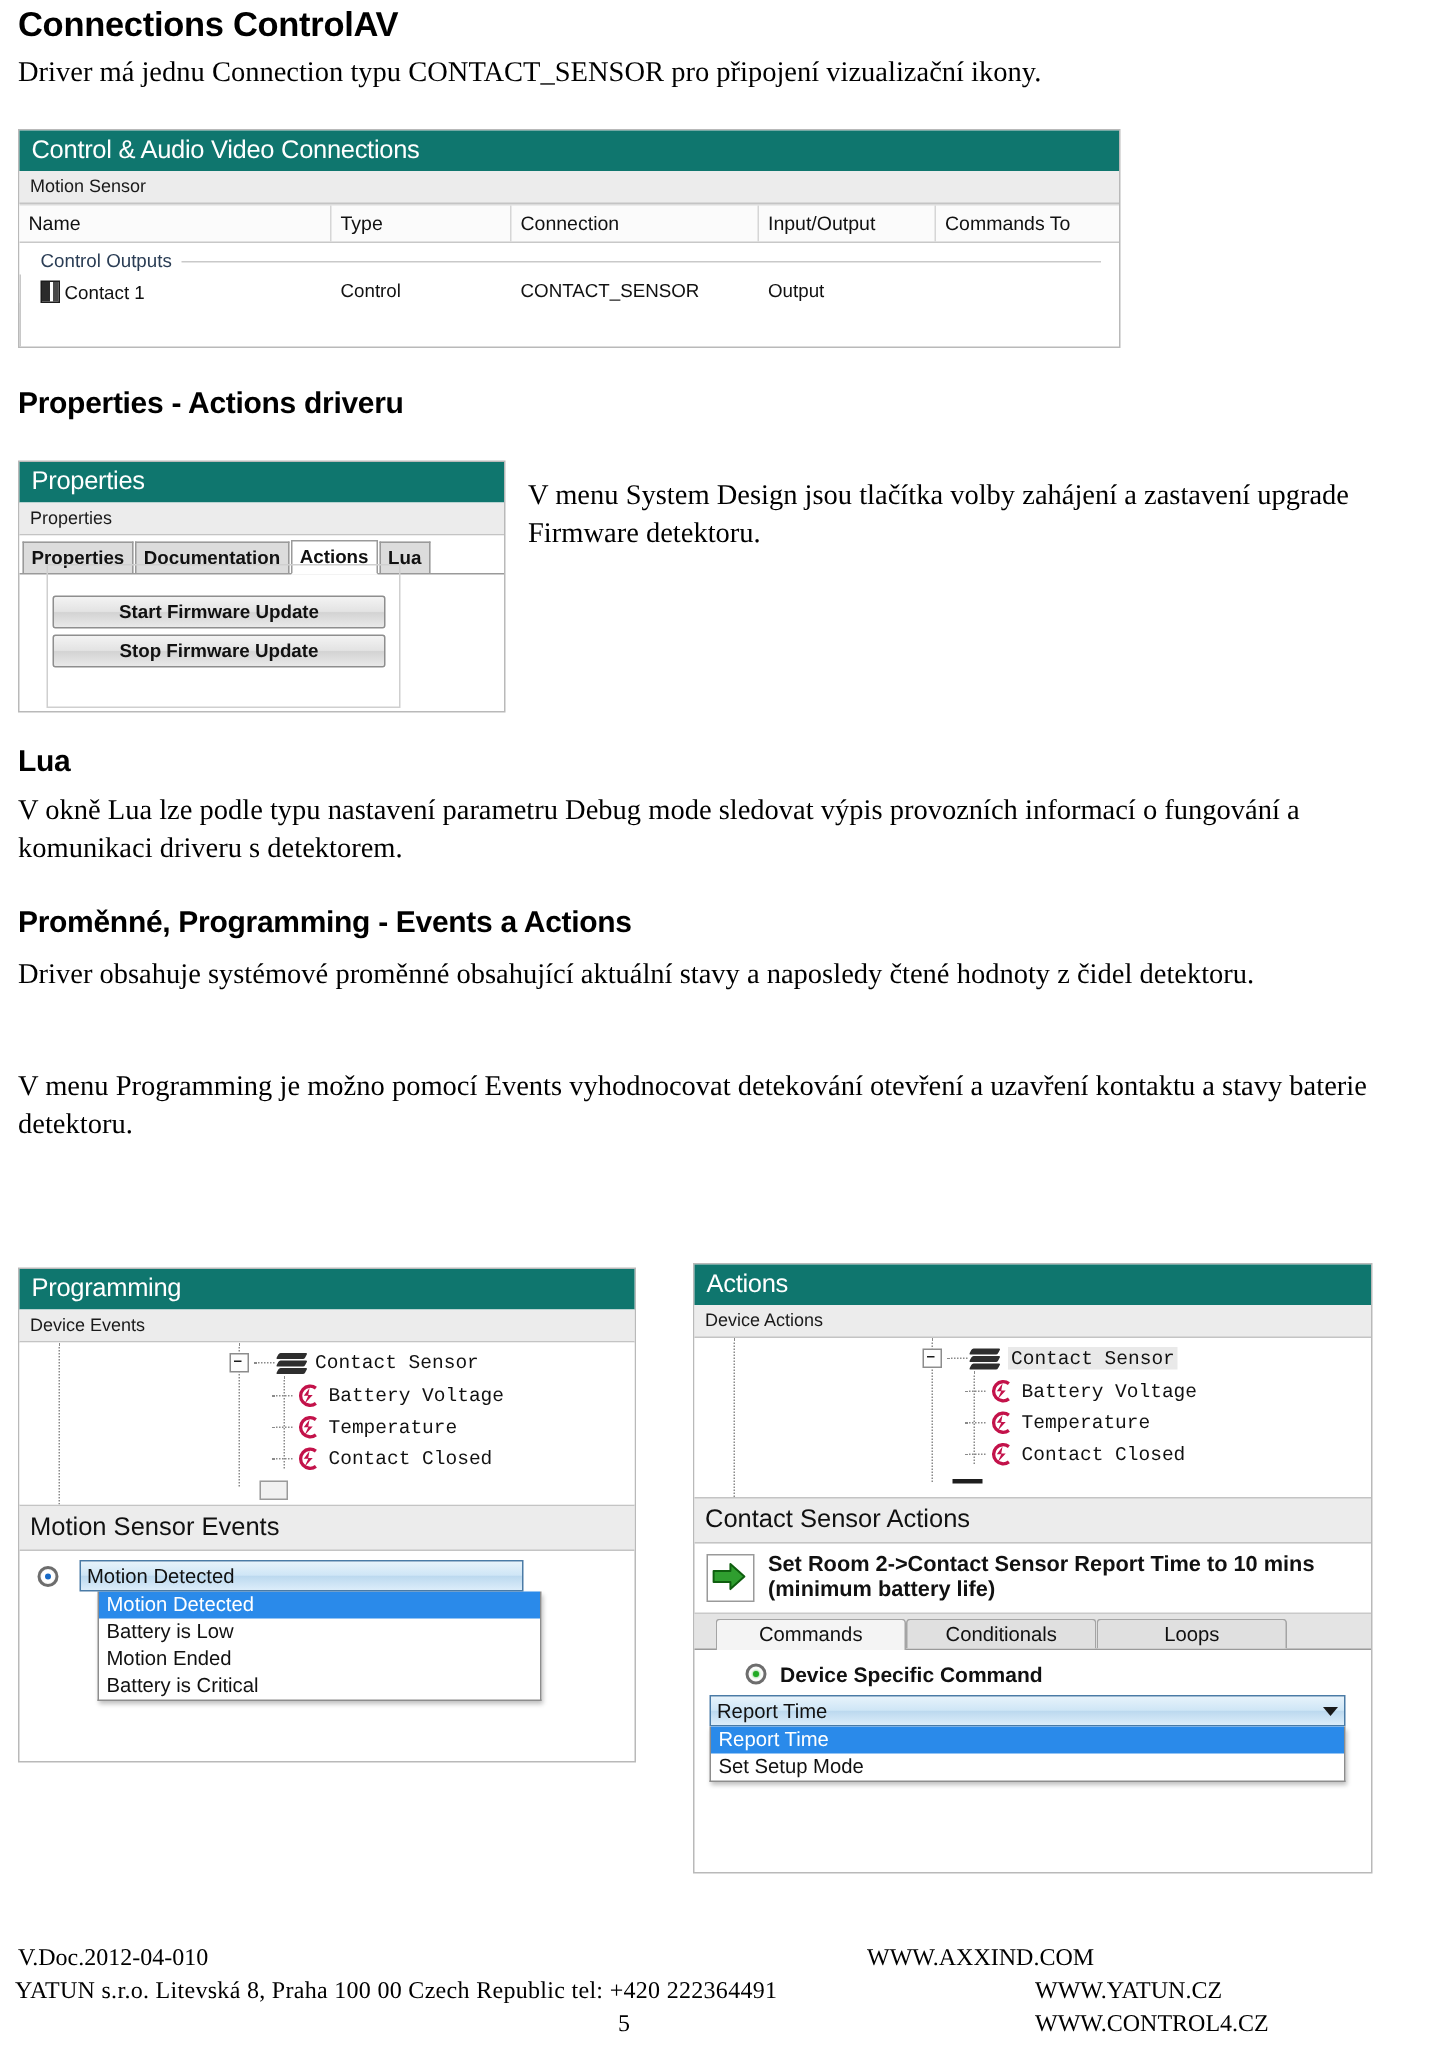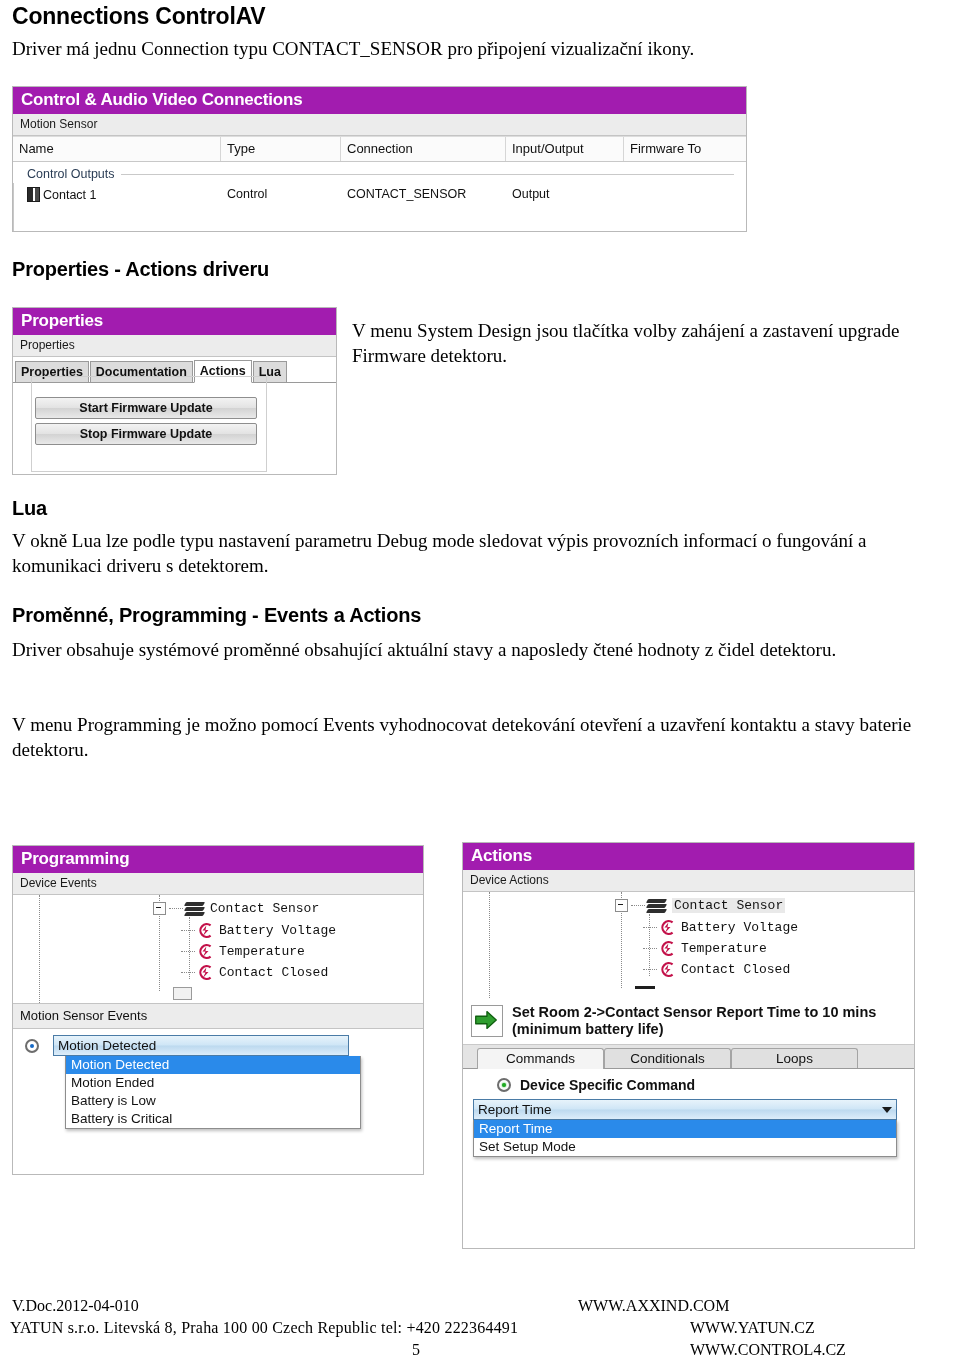--- a/index.html
+++ b/index.html
@@ -22,22 +22,22 @@
     letter-spacing:-0.2px;
   }
   p.body{
     font-family:"Liberation Serif", serif;
     font-size:19px;line-height:25px;margin:0;padding:0;
   }
 
   
   .shot{position:absolute;background:#ffffff;border:1px solid #b9b9b9;box-sizing:border-box;}
   .shot-title{
-    background:#a21caf;color:#ffffff;
-    font-family:"Liberation Sans", sans-serif;font-weight:bold;
+    background:#0f766e;color:#ffffff;
+    font-family:"Liberation Sans", sans-serif;font-weight:normal;
     font-size:17px;padding:3px 8px 4px 8px;letter-spacing:-0.2px;
   }
   .shot-sub{
     background:#ececec;border-bottom:1px solid #c4c4c4;
     font-family:"Liberation Sans", sans-serif;font-size:12px;
     padding:3px 7px 4px 7px;color:#1a1a1a;
   }
   .shot-body{background:#ffffff;}
 
   
@@ -98,21 +98,21 @@
   .expander:before{content:"";position:absolute;left:2px;top:4px;width:5px;height:1px;background:#1b1b1b;}
   .dots{width:14px;border-top:1px dotted #8a8a8a;height:0;margin-right:2px;flex:none;}
   .ico-stack{width:20px;height:14px;position:relative;margin-right:5px;flex:none;}
   .ico-stack i{position:absolute;left:0;width:19px;height:4px;background:#2e2e2e;border-radius:1px;transform:skewX(-28deg);}
   .ico-stack i:nth-child(1){top:0;} .ico-stack i:nth-child(2){top:5px;} .ico-stack i:nth-child(3){top:10px;}
   .ico-bolt{width:17px;height:17px;margin-right:5px;flex:none;}
   .sel-soft{background:#e9e9e9;padding:0 2px;}
 
   .list-sub{
     background:#ececec;border-top:1px solid #c4c4c4;border-bottom:1px solid #c4c4c4;
-    font-family:"Liberation Sans", sans-serif;font-size:13px;padding:4px 7px 5px 7px;color:#111;
+    font-family:"Liberation Sans", sans-serif;font-size:17px;padding:4px 7px 5px 7px;color:#111;
   }
   .radio{
     width:14px;height:14px;border-radius:50%;border:2px solid #6d6d6d;
     background:radial-gradient(circle at 50% 50%,#ffffff 0 55%,#dcdcdc 100%);
     display:inline-block;position:relative;flex:none;box-sizing:border-box;
   }
   .radio:after{content:"";position:absolute;left:3px;top:3px;width:4px;height:4px;border-radius:50%;background:#1769c6;}
   .radio.green:after{background:#1faa23;box-shadow:0 0 2px #1faa23;}
 
   .combo{
@@ -151,21 +151,21 @@
 
   <div class="shot" id="cav">
     <div class="shot-title">Control &amp; Audio Video Connections</div>
     <div class="shot-sub">Motion Sensor</div>
     <div class="shot-body">
       <div class="cav-head">
         <div class="cav-c1">Name</div>
         <div class="cav-c2">Type</div>
         <div class="cav-c3">Connection</div>
         <div class="cav-c4">Input/Output</div>
-        <div class="cav-c5">Firmware To</div>
+        <div class="cav-c5">Commands To</div>
       </div>
       <div class="cav-group">
         <span>Control Outputs</span>
         <span class="rule"></span>
       </div>
       <div class="cav-row">
         <div class="cell cav-c1">
           <span class="contact-ico"></span><span>Contact 1</span>
         </div>
         <div class="cell cav-c2">Control</div>
@@ -263,22 +263,22 @@
 
     <div style="position:relative;padding:6px 0 0 0;">
       <div style="display:flex;align-items:center;padding-left:12px;">
         <span class="radio"></span>
         <div class="combo" style="margin-left:14px;width:296px;">
           <span>Motion Detected</span>
         </div>
       </div>
       <div class="dropdown" style="margin-left:52px;width:296px;">
         <div class="dditem sel">Motion Detected</div>
+        <div class="dditem">Battery is Low</div>
         <div class="dditem">Motion Ended</div>
-        <div class="dditem">Battery is Low</div>
         <div class="dditem">Battery is Critical</div>
       </div>
     </div>
   </div>
 
   <div class="shot" id="acts">
     <div class="shot-title">Actions</div>
     <div class="shot-sub">Device Actions</div>
 
     <div class="tree small">
@@ -326,20 +326,21 @@
             <path d="M16 4 A7.5 7.5 0 1 0 16 16" fill="none" stroke="#c3124a" stroke-width="2.6"></path>
             <path d="M11 4 L6.5 10 L10 10 L7 16.5 L13.5 9.5 L10 9.5 Z" fill="#c3124a"></path>
           </svg>
         </span>
         <span>Contact Closed</span>
       </div>
 
       <span style="position:absolute;left:172px;top:94px;width:20px;height:3px;background:#1e1e1e;"></span>
     </div>
 
+    <div class="list-sub">Contact Sensor Actions</div>
 
     <div class="act-row">
       <span class="arrow-box">
         <svg viewBox="0 0 30 30" width="28" height="28" aria-hidden="true">
           <path d="M4 11 H16 V6 L26 15 L16 24 V19 H4 Z" fill="#2f9e2f" stroke="#0f5f0f" stroke-width="1.4" stroke-linejoin="round"></path>
         </svg>
       </span>
       <span class="act-text">Set Room 2-&gt;Contact Sensor Report Time to 10 mins (minimum battery life)</span>
     </div>
 

